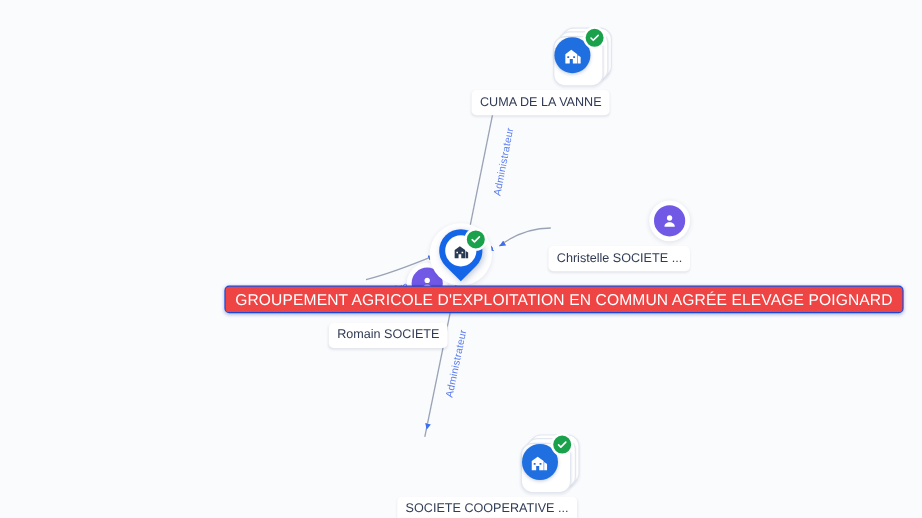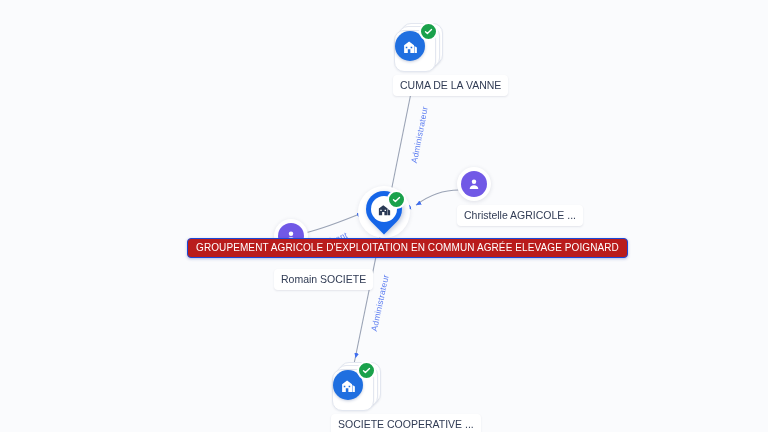--- a/index.html
+++ b/index.html
@@ -30,21 +30,21 @@
     width: 768px;
     height: 432px;
     pointer-events: none;
   }
 
   
   .node {
     position: absolute;
     display: flex;
     flex-direction: column;
-    align-items: flex-start;
+    align-items: flex-end;
   }
 
   
   .stack {
     position: relative;
     width: 48px;
     height: 48px;
   }
   .stack .card {
     position: absolute;
@@ -157,24 +157,24 @@
     background: #ffffff;
     color: #303b54;
     font-size: 10.5px;
     line-height: 1;
     padding: 5px 7px;
     border-radius: 4px;
     white-space: nowrap;
     box-shadow: 0 1px 2px rgba(30,40,80,.10);
   }
   .label.selected {
-    background: #b91c1c;
+    background: #ef4444;
     color: #ffffff;
     border: 1px solid #1b47d6;
-    font-size: 10px;
+    font-size: 13px;
     padding: 4px 8px;
     letter-spacing: .1px;
     box-shadow: 0 1px 3px rgba(20,50,160,.30);
   }
 
   
   .edge-label {
     position: absolute;
     font-size: 8.5px;
     color: #5b7cf0;
@@ -239,21 +239,21 @@
 
   <div class="node" style="left:457px; top:167px;">
     <div class="person">
       <div class="disc">
         <svg width="14" height="14" viewBox="0 0 24 24" fill="#ffffff">
           <circle cx="12" cy="8" r="3.8"></circle>
           <path d="M4.6 20.5c0-4.1 3.3-6.4 7.4-6.4s7.4 2.3 7.4 6.4z"></path>
         </svg>
       </div>
     </div>
-    <div class="label">Christelle AGRICOLE ...</div>
+    <div class="label">Christelle SOCIETE ...</div>
   </div>
 
   <div class="node" style="left:274px; top:219px;">
     <div class="person">
       <div class="disc">
         <svg width="14" height="14" viewBox="0 0 24 24" fill="#ffffff">
           <circle cx="12" cy="8" r="3.8"></circle>
           <path d="M4.6 20.5c0-4.1 3.3-6.4 7.4-6.4s7.4 2.3 7.4 6.4z"></path>
         </svg>
       </div>

